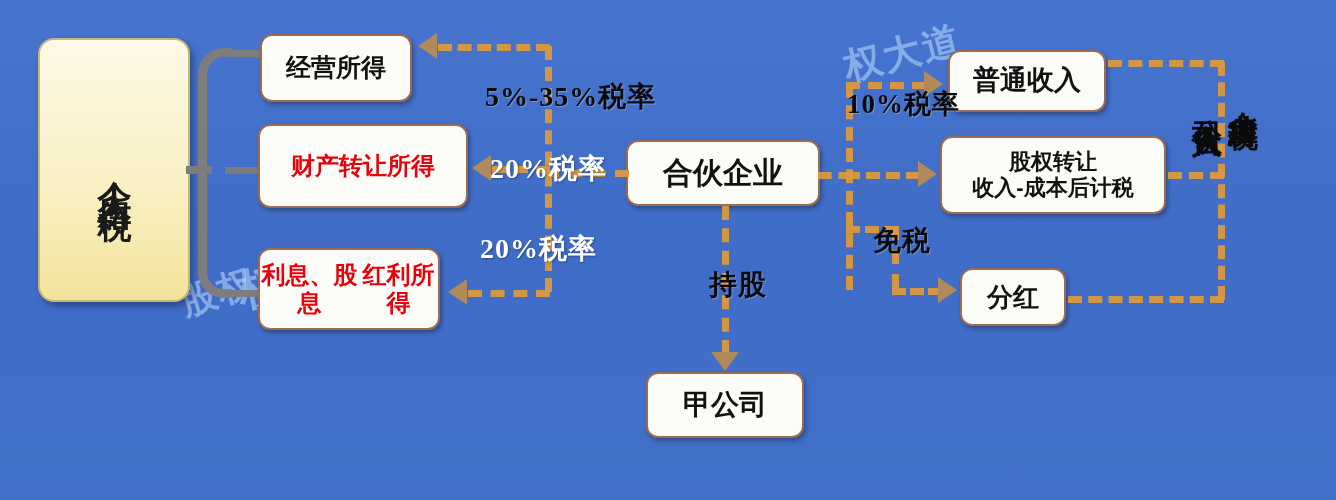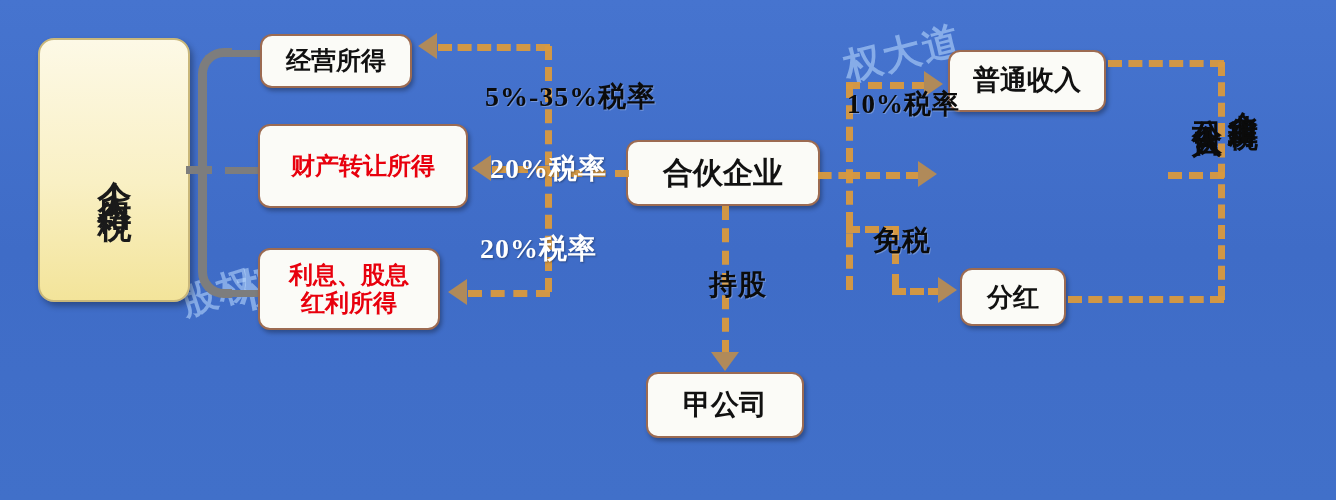--- a/index.html
+++ b/index.html
@@ -139,37 +139,41 @@
   <div class="wm" style="left:843px; top:28px; font-size:38px; transform:rotate(-14deg);">权大道</div>
 
   <div class="vbox" style="left:38px; top:38px; width:152px; height:264px; font-size:34px;">个人所得税</div>
 
   <div class="brace" style="left:198px; top:48px; width:34px; height:250px;"></div>
   <div class="brace-stem" style="left:186px; top:166px; width:26px;"></div>
   <div class="brace-arm" style="left:225px; top:50px; width:50px;"></div>
   <div class="brace-arm" style="left:225px; top:167px; width:50px;"></div>
   <div class="brace-arm" style="left:225px; top:290px; width:50px;"></div>
 
-  <div class="box" style="left:260px; top:34px; width:152px; height:54px; font-size:25px;">经营所得</div>
+  <div class="box" style="left:260px; top:34px; width:152px; height:68px; font-size:25px;">经营所得</div>
 
   <div class="box red" style="left:258px; top:124px; width:210px; height:84px; font-size:24px; flex-direction:column;justify-content:center;">
     <span>财产转让所得</span>
   </div>
 
-  <div class="box red" style="left:258px; top:248px; width:182px; height:82px; font-size:24px; flex-direction:column;">
+  <div class="box red" style="left:258px; top:248px; width:182px; height:82px; font-size:24px; flex-direction:row;">
     <span>利息、股息</span>
     <span>红利所得</span>
   </div>
 
   <div class="box" style="left:626px; top:140px; width:194px; height:66px; font-size:30px;">合伙企业</div>
 
   <div class="box" style="left:646px; top:372px; width:158px; height:66px; font-size:28px;">甲公司</div>
 
   <div class="box" style="left:948px; top:50px; width:158px; height:62px; font-size:27px;">普通收入</div>
 
+  <div class="box" style="left:940px; top:136px; width:226px; height:78px; font-size:22px; flex-direction:column;">
+    <span>股权转让</span>
+    <span>收入-成本后计税</span>
+  </div>
 
   <div class="box" style="left:960px; top:268px; width:106px; height:58px; font-size:26px;">分红</div>
 
   <div class="dash-v" style="left:545px; top:46px; height:246px;"></div>
 
   <div class="dash-h" style="left:438px; top:44px; width:112px;"></div>
   <div class="arrow left" style="left:418px; top:33px;"></div>
 
   <div class="dash-h" style="left:492px; top:166px; width:58px;"></div>
   <div class="arrow left" style="left:472px; top:155px;"></div>

